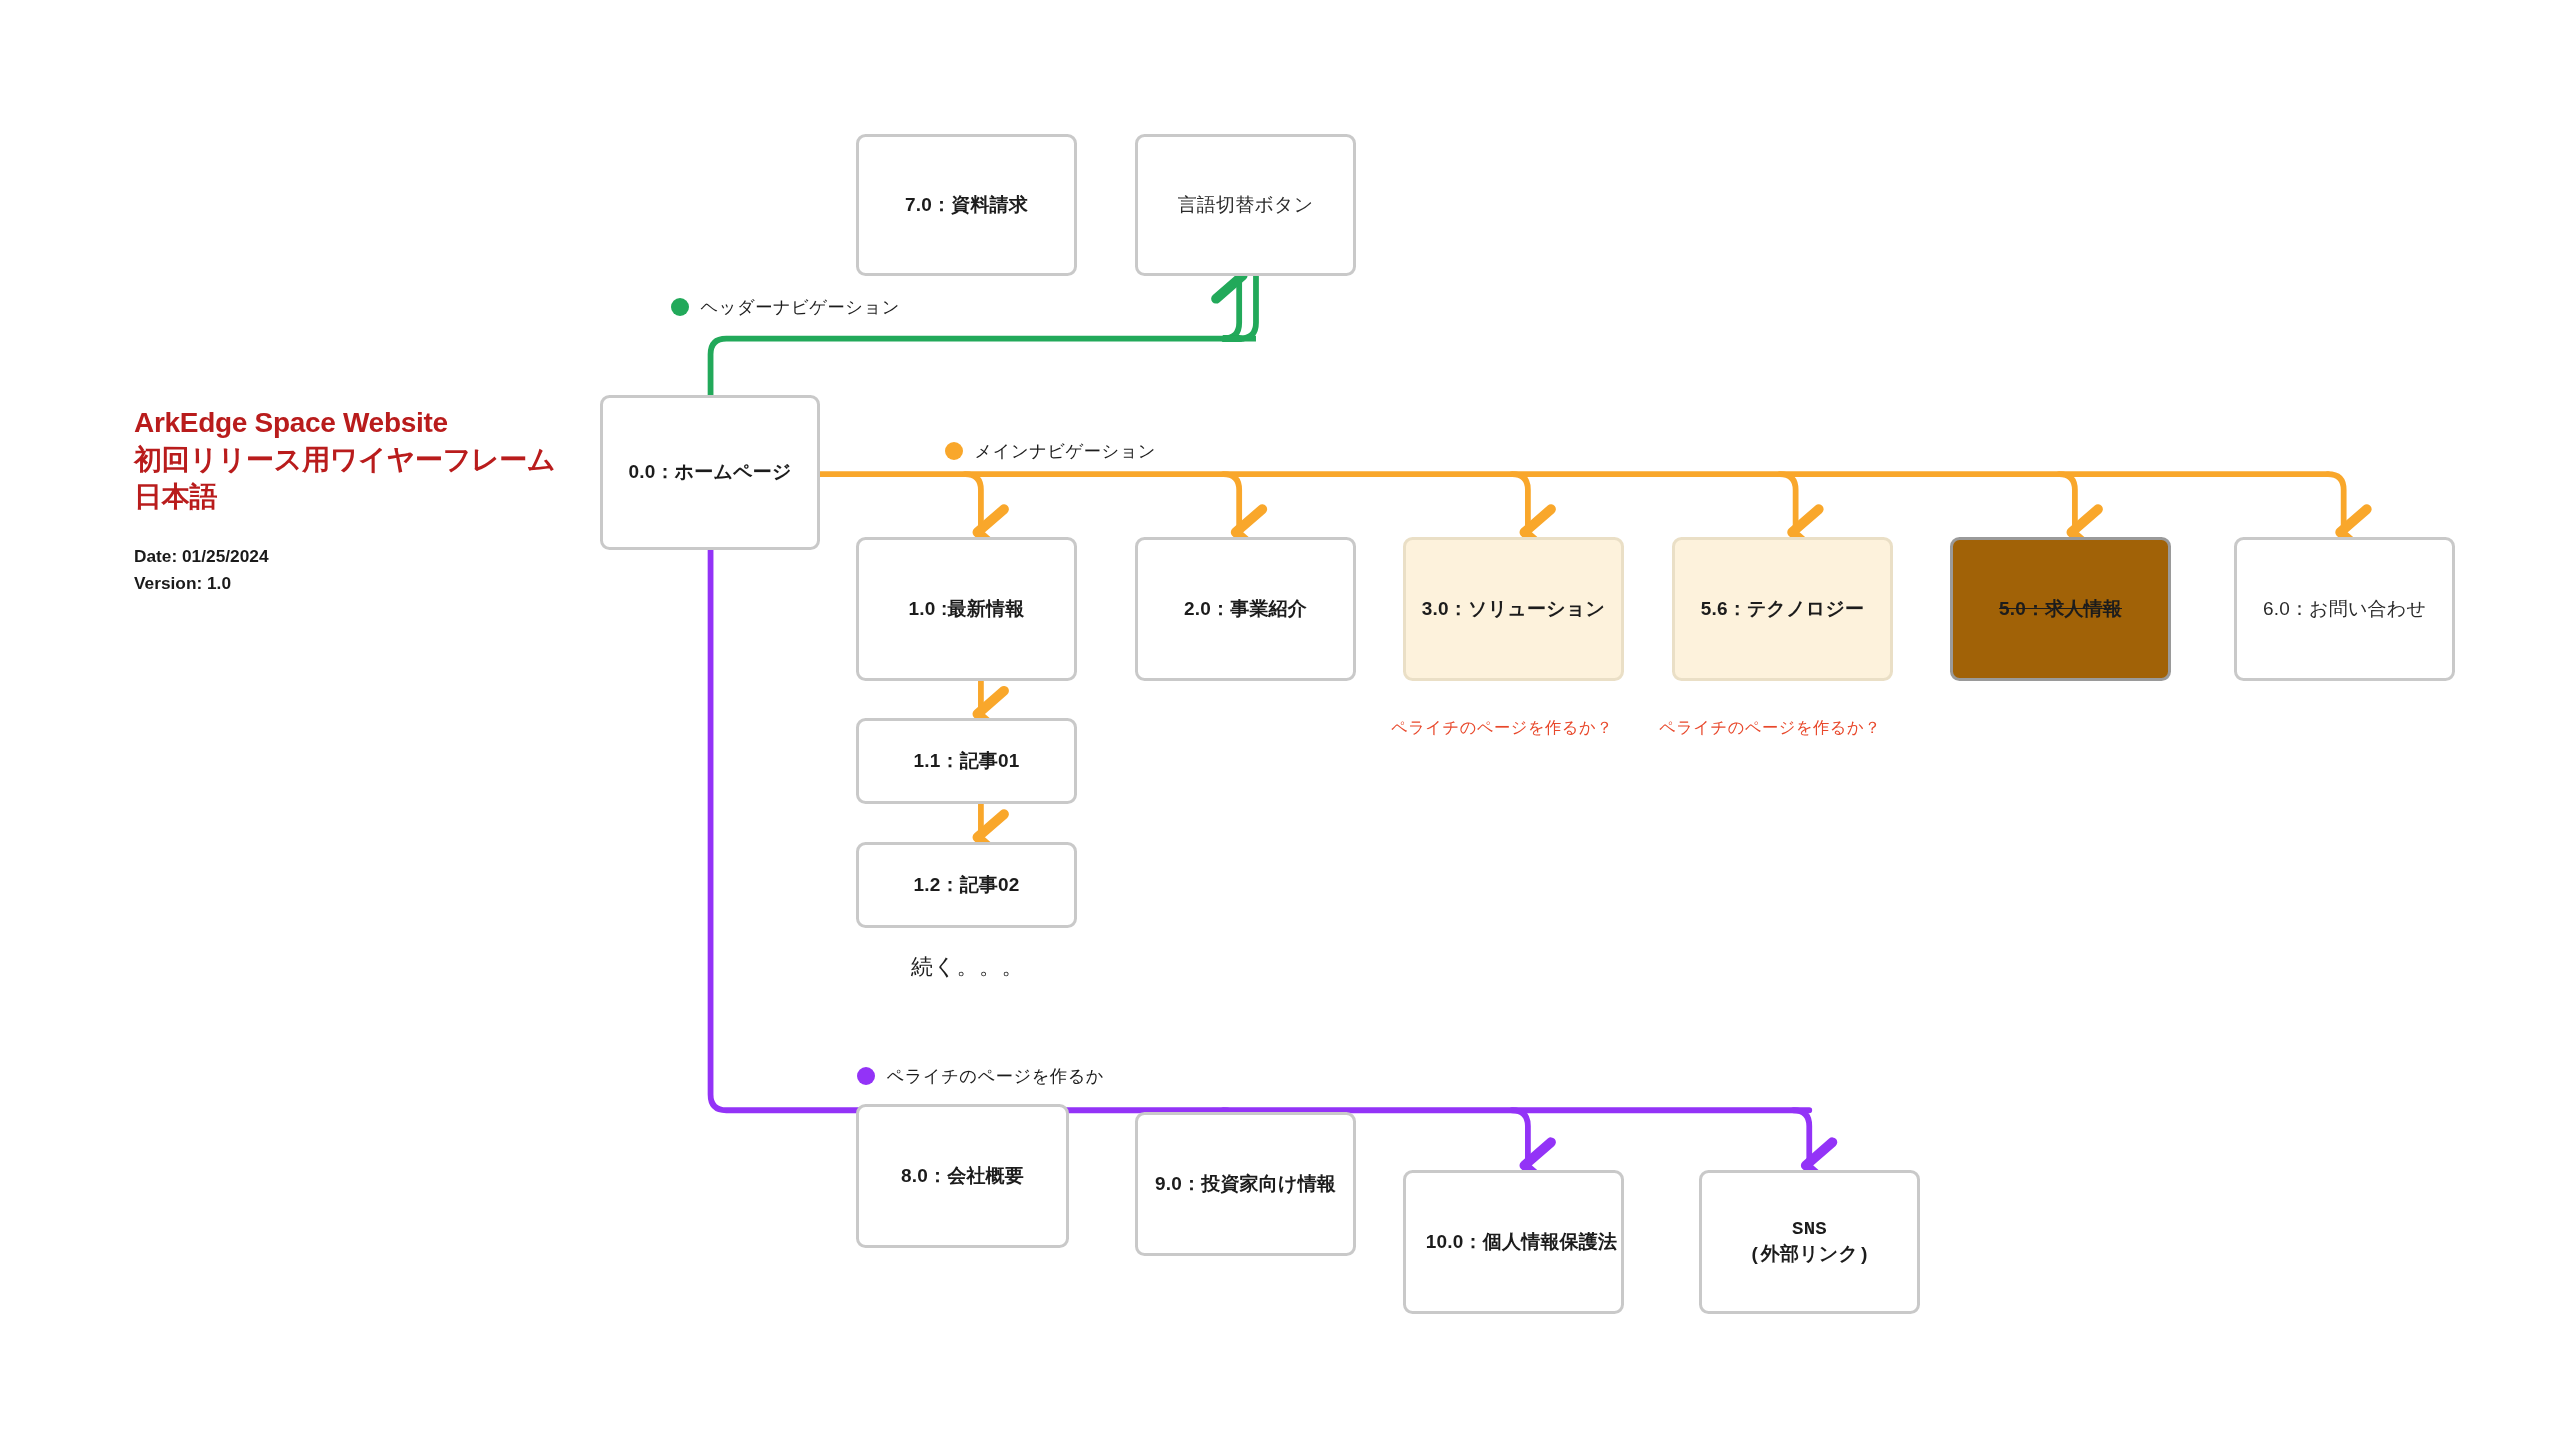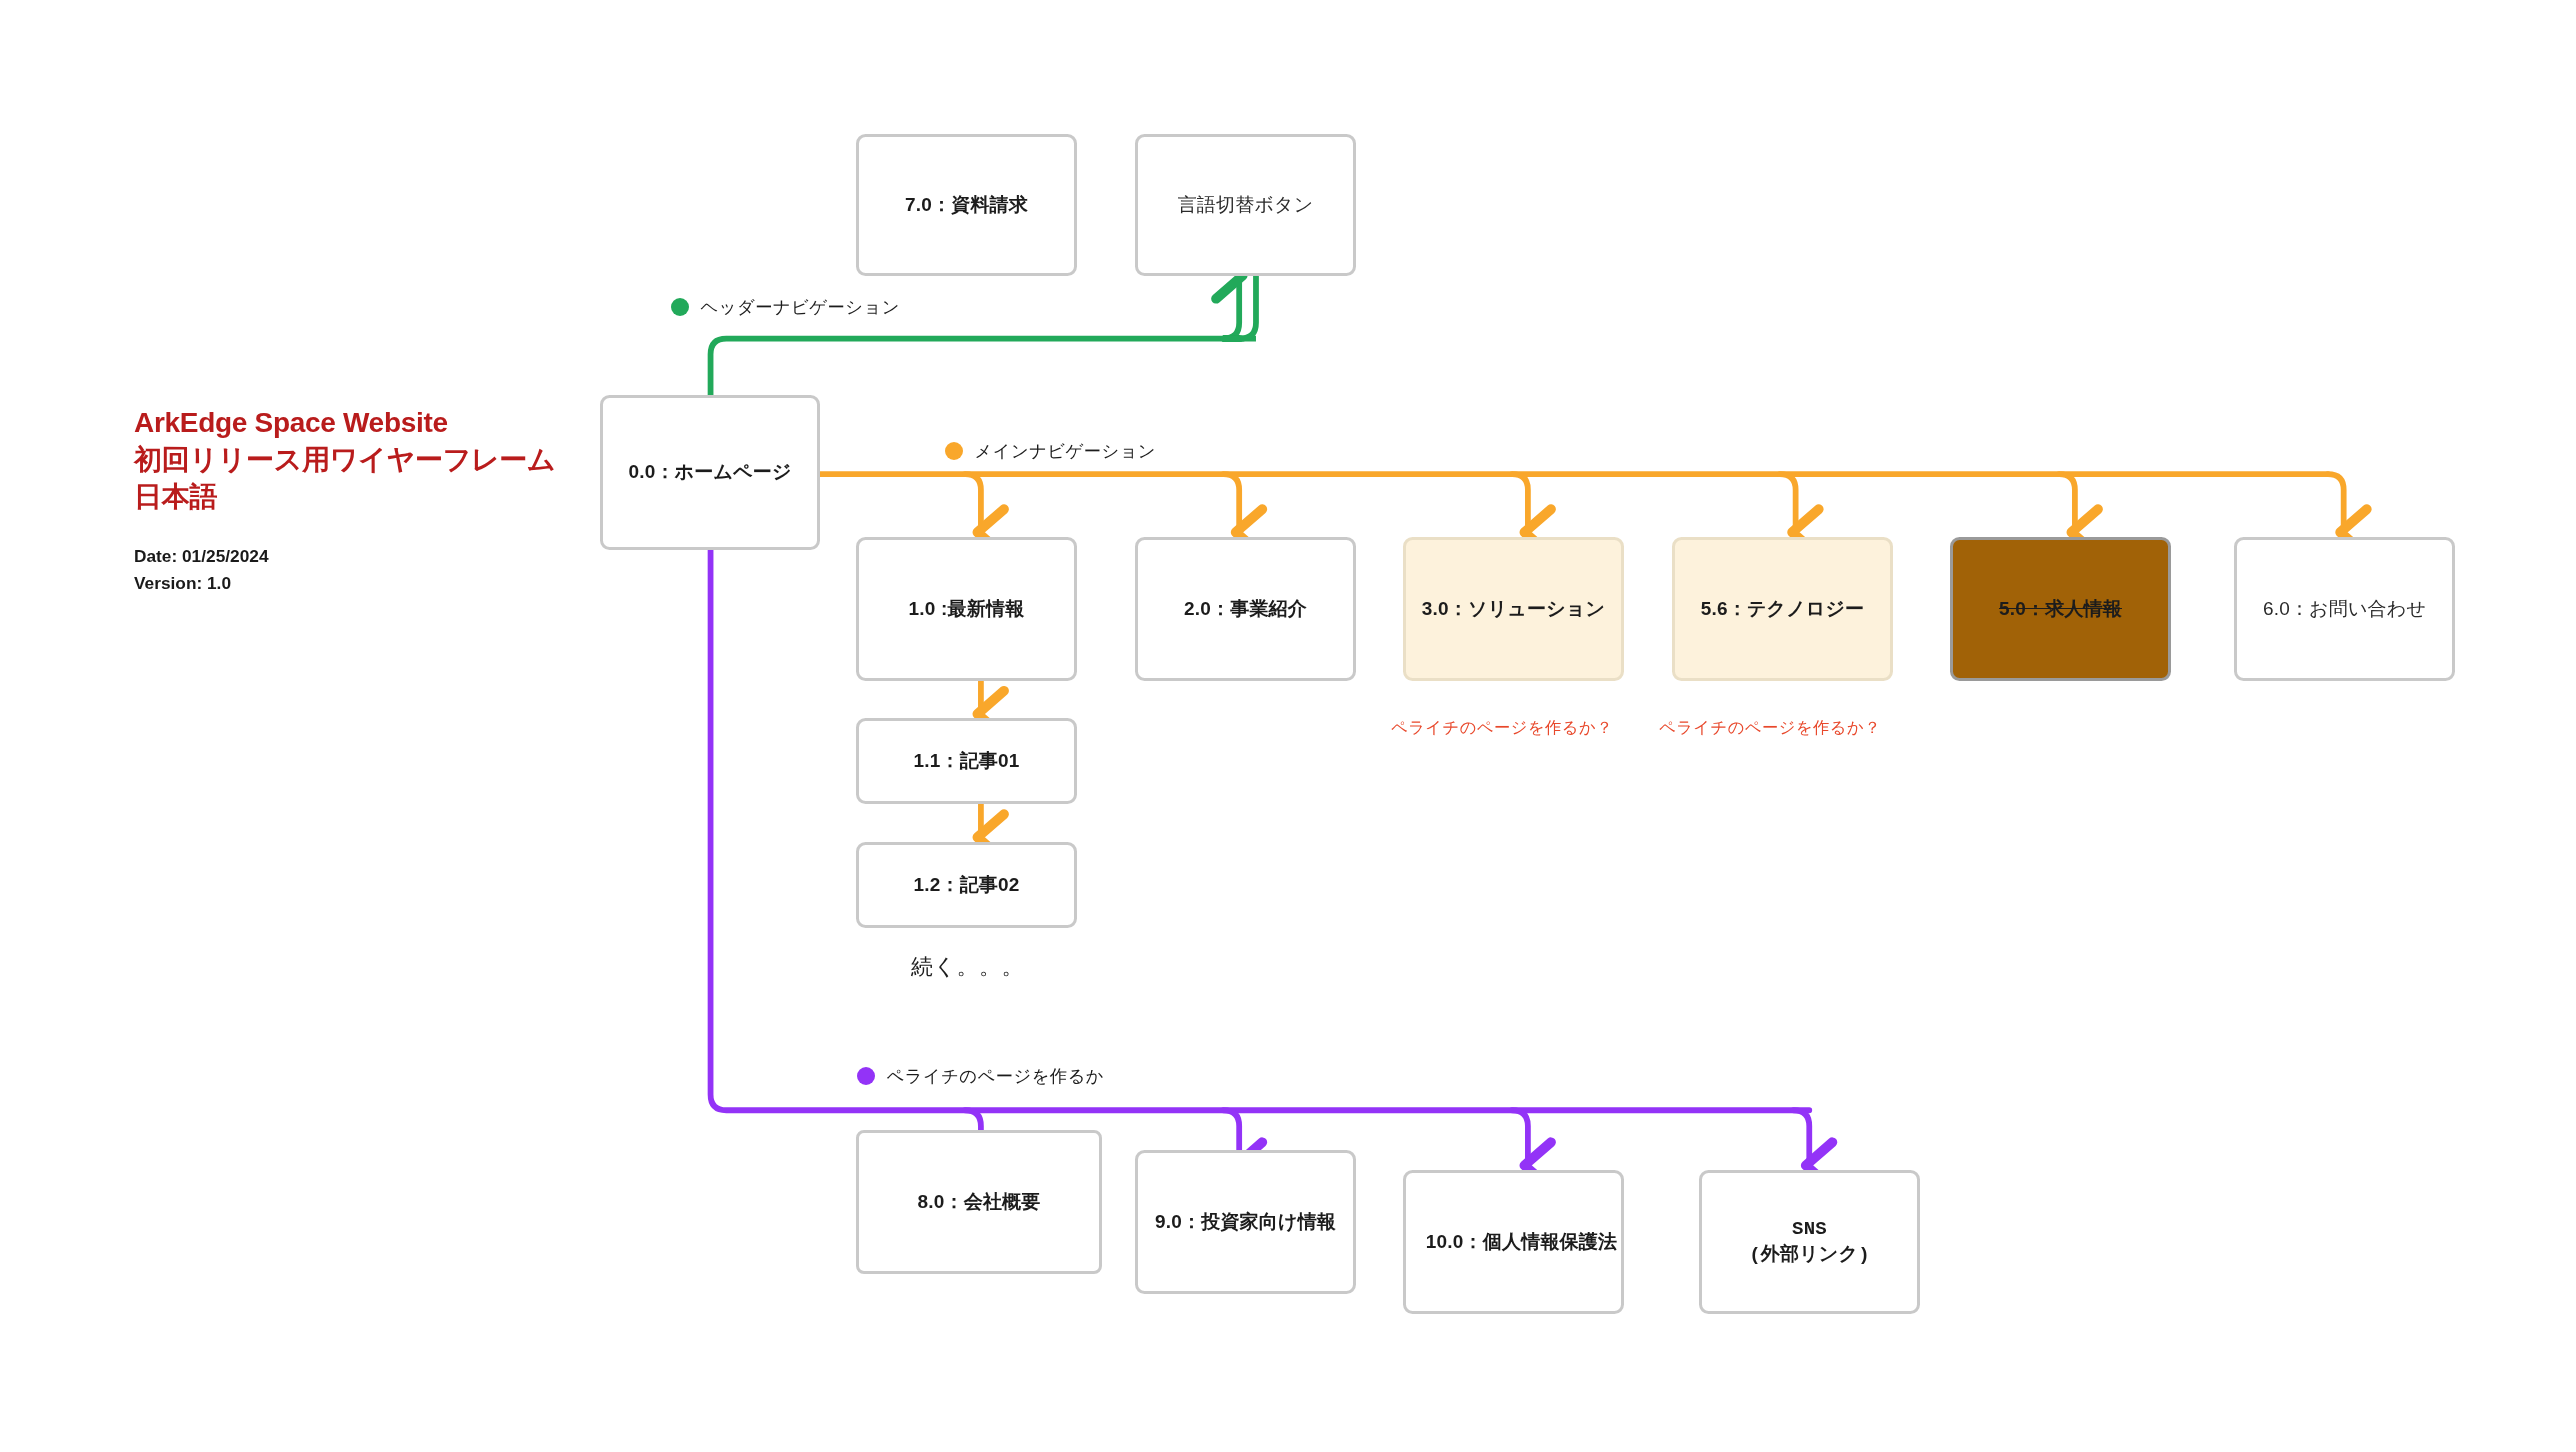--- a/index.html
+++ b/index.html
@@ -232,24 +232,24 @@
     <span class="node-label">6.0：お問い合わせ</span>
   </div>
 
   <div class="node" style="left:856px; top:718px; width:221px; height:86px;">
     <span class="node-label">1.1：記事01</span>
   </div>
   <div class="node" style="left:856px; top:842px; width:221px; height:86px;">
     <span class="node-label">1.2：記事02</span>
   </div>
 
-  <div class="node" style="left:856px; top:1130px; width:246px; height:144px;border-radius:8px;">
+  <div class="node" style="left:856px; top:1104px; width:213px; height:144px;">
     <span class="node-label">8.0：会社概要</span>
   </div>
-  <div class="node" style="left:1135px; top:1150px; width:221px; height:144px;">
+  <div class="node" style="left:1135px; top:1112px; width:221px; height:144px;">
     <span class="node-label">9.0：投資家向け情報</span>
   </div>
   <div class="node" style="left:1403px; top:1170px; width:221px; height:144px;padding-left:16px;">
     <span class="node-label">10.0：個人情報保護法</span>
   </div>
   <div class="node" style="left:1699px; top:1170px; width:221px; height:144px;font-family:Liberation Mono, monospace;">
     <span class="node-label">SNS
 (外部リンク)</span>
   </div>
 

